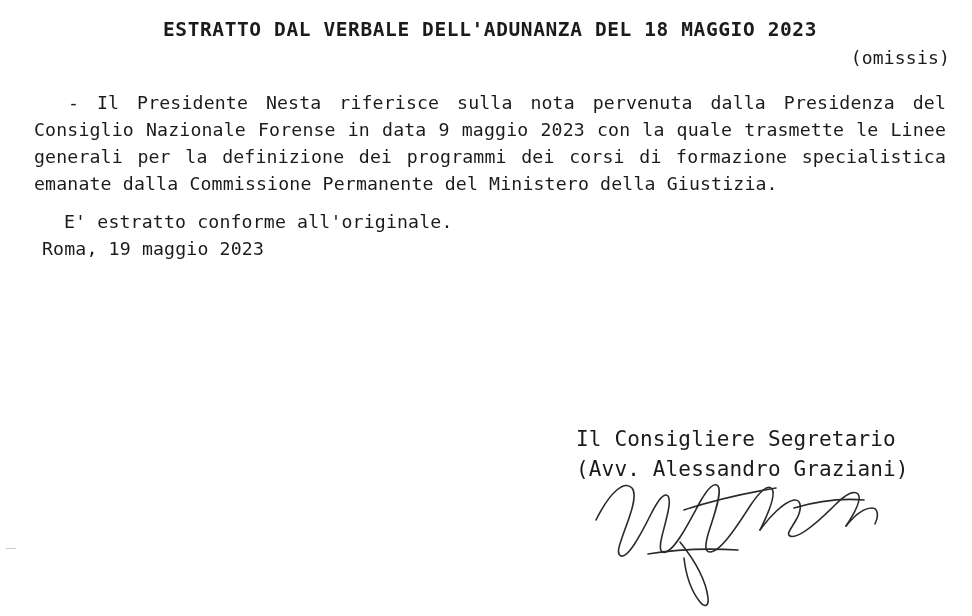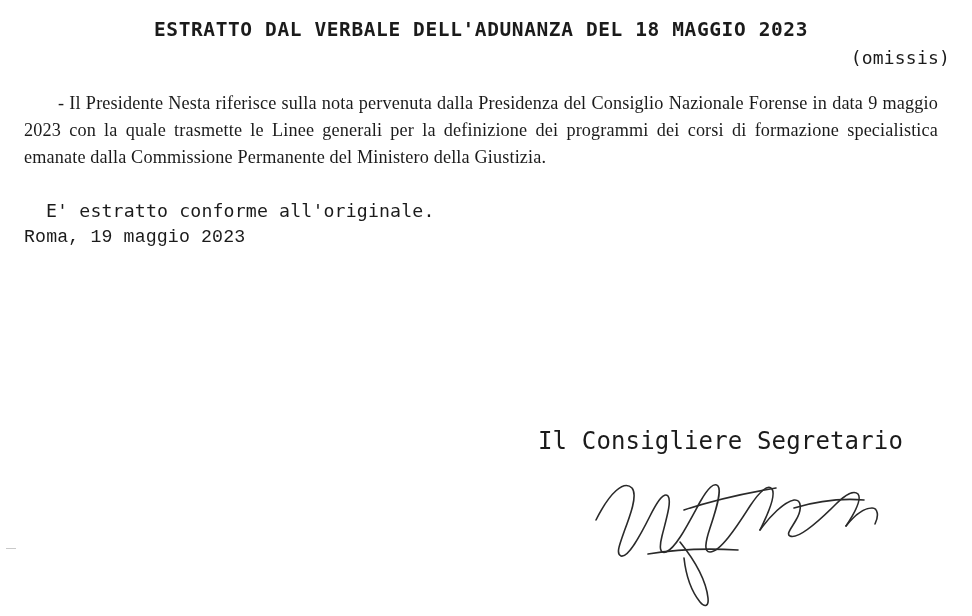--- a/index.html
+++ b/index.html
@@ -12,21 +12,21 @@
     height: 616px;
     overflow: hidden;
     font-family: "DejaVu Sans Mono", monospace;
     color: #1b1b1b;
   }
   .page {
     position: relative;
     width: 972px;
     height: 616px;
     box-sizing: border-box;
-    padding: 14px 22px 0 12px;
+    padding: 14px 22px 0 30px;
   }
   .doc-title {
     text-align: center;
     font-weight: bold;
     font-size: 19.5px;
     letter-spacing: 0.6px;
     margin: 4px 0 0 0;
     white-space: nowrap;
   }
   .doc-subtitle {
@@ -36,46 +36,44 @@
     letter-spacing: 0.2px;
   }
   .body-block {
     margin-top: 22px;
     font-size: 18.2px;
     line-height: 1.48;
   }
   .para {
     text-align: justify;
     text-justify: inter-word;
-    margin: 12px;
+    margin: 4px;
     text-indent: 34px;
     letter-spacing: 0.15px;
-    font-family: Liberation Serif, serif;
   }
   .para + .para {
     margin-top: 0;
   }
   .closing {
-    margin-top: 26px;
+    margin-top: 10px;
     font-size: 18.2px;
     line-height: 1.5;
     letter-spacing: 0.15px;
   }
   .closing .line {
     text-indent: 34px;
   }
   .closing .line.noindent {
     text-indent: 12px;
-    font-family: Liberation Mono, monospace;
   }
   .signature-block {
     position: absolute;
-    left: 538px;
+    left: 576px;
     top: 424px;
-    font-size: 24px;
+    font-size: 21px;
     line-height: 1.45;
     letter-spacing: 0.15px;
   }
   .sig-line {
     white-space: nowrap;
   }
   .signature-scribble {
     position: absolute;
     left: 588px;
     top: 458px;
@@ -104,20 +102,21 @@
     <p class="para">- Il Presidente Nesta riferisce sulla nota pervenuta dalla Presidenza del Consiglio Nazionale Forense in data 9 maggio 2023 con la quale trasmette le Linee generali per la definizione dei programmi dei corsi di formazione specialistica emanate dalla Commissione Permanente del Ministero della Giustizia.</p>
   </div>
 
   <div class="closing">
     <div class="line">E' estratto conforme all'originale.</div>
     <div class="line noindent">Roma, 19 maggio 2023</div>
   </div>
 
   <div class="signature-block">
     <div class="sig-line">Il Consigliere Segretario</div>
+    <div class="sig-line">(Avv. Alessandro Graziani)</div>
   </div>
 
   <svg class="signature-scribble" viewBox="0 0 300 150" xmlns="http://www.w3.org/2000/svg">
     <g fill="none" stroke="#2a2a2a" stroke-width="1.6" stroke-linecap="round" stroke-linejoin="round">
       <path d="M8 62 C22 34, 36 22, 44 30 C50 37, 42 58, 36 74 C31 88, 28 96, 33 98 C40 100, 52 78, 62 58 C70 42, 76 34, 80 38 C84 43, 78 62, 74 78 C71 90, 72 96, 78 94 C88 90, 100 66, 112 44 C120 30, 126 24, 130 28 C134 33, 128 52, 122 70 C117 85, 116 94, 122 94 C132 94, 148 70, 162 48 C172 33, 180 26, 184 31 C188 37, 180 56, 172 72"></path>
       <path d="M96 52 C120 44, 152 36, 188 30"></path>
       <path d="M172 72 C182 58, 196 44, 206 42 C214 41, 214 52, 208 62 C203 71, 198 76, 202 78 C210 82, 232 62, 248 46 C258 36, 266 32, 270 36 C274 41, 266 56, 258 68"></path>
       <path d="M206 50 C226 44, 252 40, 276 42"></path>
       <path d="M258 68 C266 58, 276 50, 284 50 C290 50, 291 58, 287 66"></path>
       <path d="M92 84 C108 104, 118 122, 120 140 C121 148, 117 150, 112 144 C104 134, 98 118, 96 100"></path>

